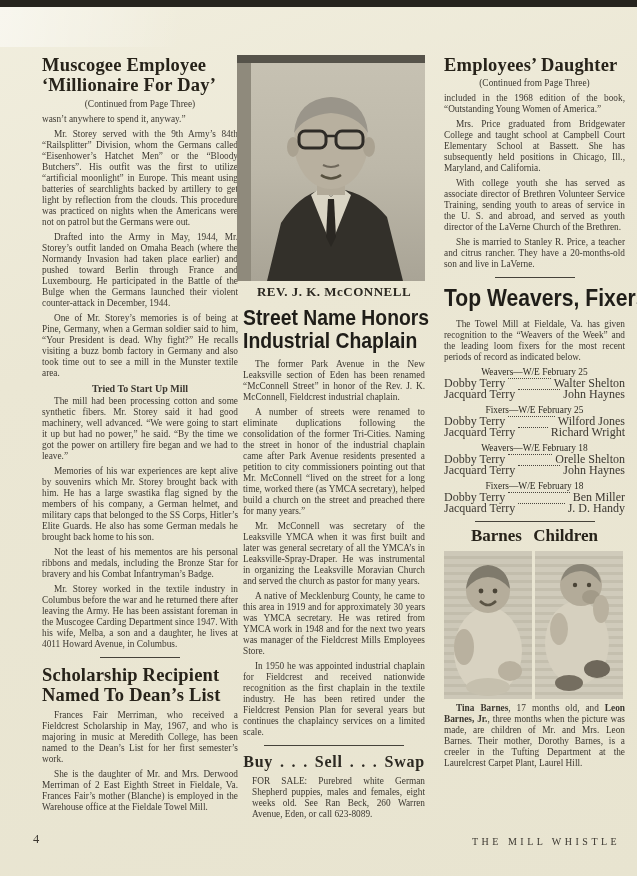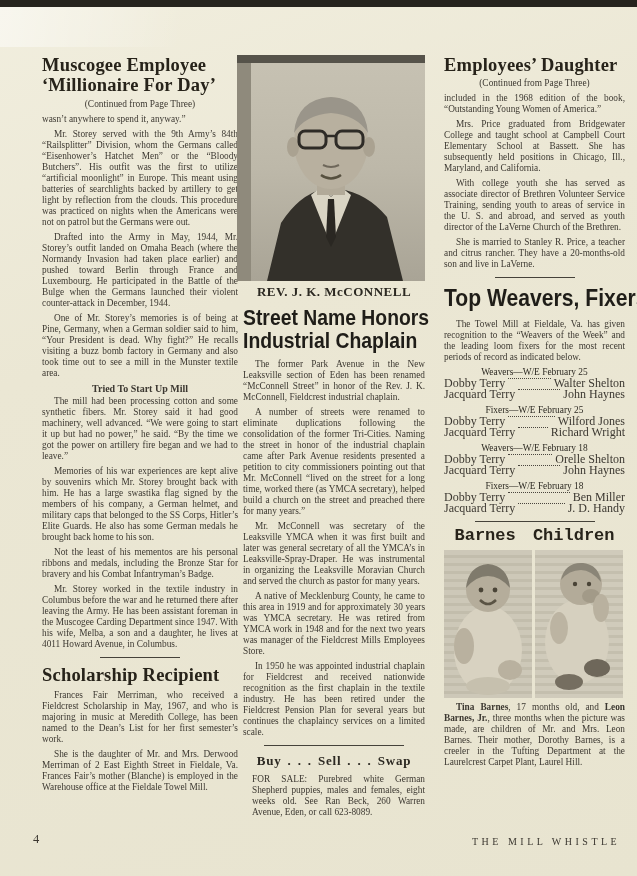--- a/index.html
+++ b/index.html
@@ -23,25 +23,25 @@
         line-height:1.05;color:#1f1d18;transform:scaleX(.88);transform-origin:left center;
         white-space:nowrap;margin:5px 0 7px;}
   .headline-sans.big{font-size:24px;margin:4px 0 8px;}
   .rule{width:80px;border-top:1.6px solid #45423a;margin:7px auto 7px;}
   .photo{display:block;}
   .photo-caption{text-align:center;font-weight:bold;font-size:13px;letter-spacing:.5px;
         margin:3px 0 6px;color:#2c2922;}
   .group-heading{text-align:center;font-weight:normal;font-size:9.4px;margin:4px 0 1px;color:#2c2922;}
   .leader-row{display:flex;align-items:flex-start;font-size:12px;line-height:11.5px;}
   .leader-row .dots{flex:1;border-bottom:1.3px dotted #4a463e;margin:0 3px 2px;}
-  .buy-heading{text-align:center;font-weight:bold;font-size:13px;letter-spacing:.8px;
+  .buy-heading{text-align:right;font-weight:bold;font-size:16px;letter-spacing:.8px;
         word-spacing:2px;margin:3px 0 5px;color:#2c2922;}
   .hang{padding-left:9px;text-indent:-9px;}
   .barnes-heading{text-align:center;font-weight:bold;font-size:17px;word-spacing:7px;
-        margin:1px 0 5px;color:#27231a;font-family:Liberation Mono, monospace;}
+        margin:1px 0 5px;color:#27231a;}
   .b{font-weight:bold;}
   .footer-page{position:absolute;left:33px;top:832px;font-size:12.5px;}
   .footer-title{position:absolute;left:472px;top:836px;font-size:10px;letter-spacing:3.5px;
         white-space:nowrap;}
   .babies{display:flex;gap:3px;margin:2px 0 4px;}
 </style>
 </head>
 <body>
 
 <div class="page">
@@ -62,20 +62,21 @@
       <div class="subhead">Tried To Start Up Mill</div>
       <p>The mill had been processing cotton and some synthetic fibers. Mr. Storey said it had good machinery, well advanced. “We were going to start it up but had no power,” he said. “By the time we got the power on artillery fire began and we had to leave.”</p>
       <p>Memories of his war experiences are kept alive by souvenirs which Mr. Storey brought back with him. He has a large swastika flag signed by the members of his company, a German helmet, and military caps that belonged to the SS Corps, Hitler’s Elite Guards. He also has some German medals he brought back home to his son.</p>
       <p>Not the least of his mementos are his personal ribbons and medals, including the Bronze Star for bravery and his Combat Infantryman’s Badge.</p>
       <p>Mr. Storey worked in the textile industry in Columbus before the war and he returned there after leaving the Army. He has been assistant foreman in the Muscogee Carding Department since 1947. With his wife, Melba, a son and a daughter, he lives at 4011 Howard Avenue, in Columbus.</p>
     </div>
     <div class="rule"></div>
     <div>
       <div class="headline-serif">
         <div>Scholarship Recipient</div>
+        <div>Named To Dean’s List</div>
       </div>
       <p style="margin-top:5px">Frances Fair Merriman, who received a Fieldcrest Scholarship in May, 1967, and who is majoring in music at Meredith College, has been named to the Dean’s List for her first semester’s work.</p>
       <p>She is the daughter of Mr. and Mrs. Derwood Merriman of 2 East Eighth Street in Fieldale, Va. Frances Fair’s mother (Blanche) is employed in the Warehouse office at the Fieldale Towel Mill.</p>
     </div>
   </div>
 
   <div class="col col-center">
     <svg class="photo" width="188" height="226" viewBox="0 0 188 226" style="margin-left:-6px">
       <defs>
         <linearGradient id="pg" x1="0" y1="0" x2="0" y2="1">

